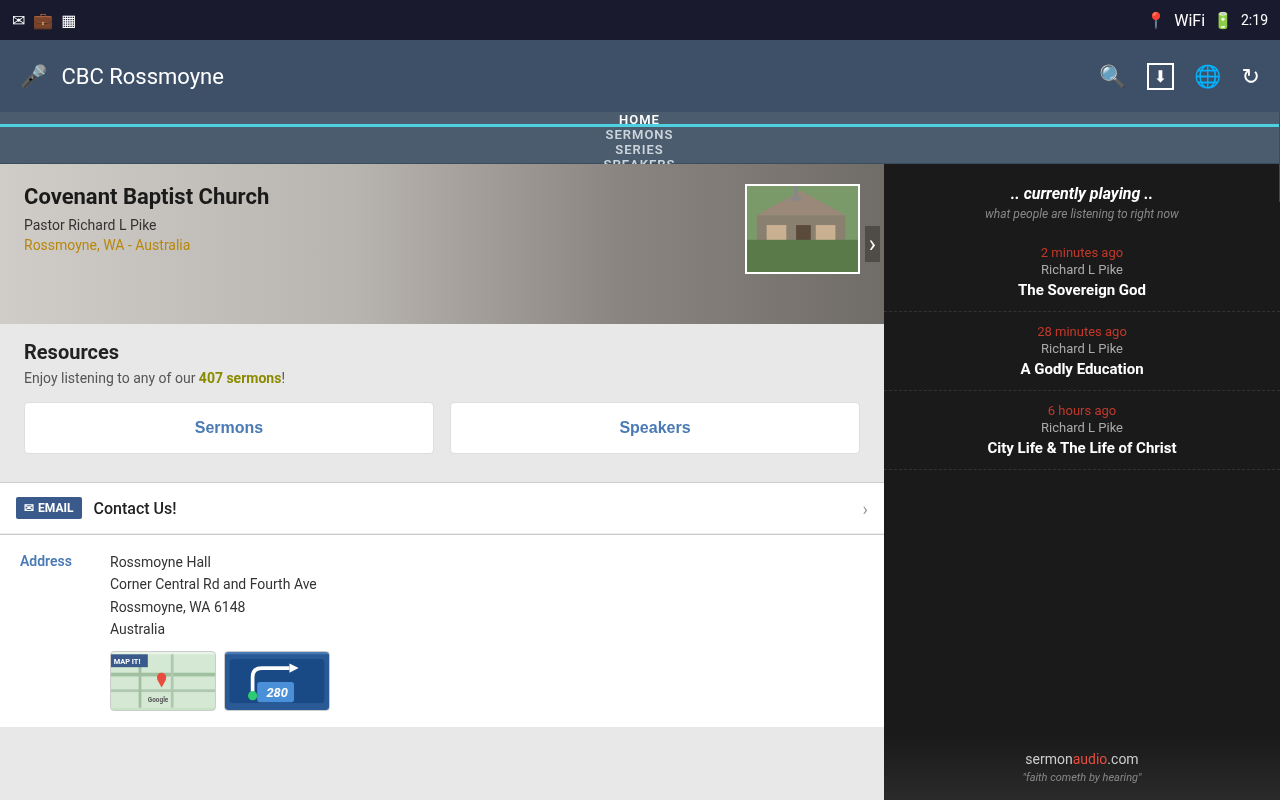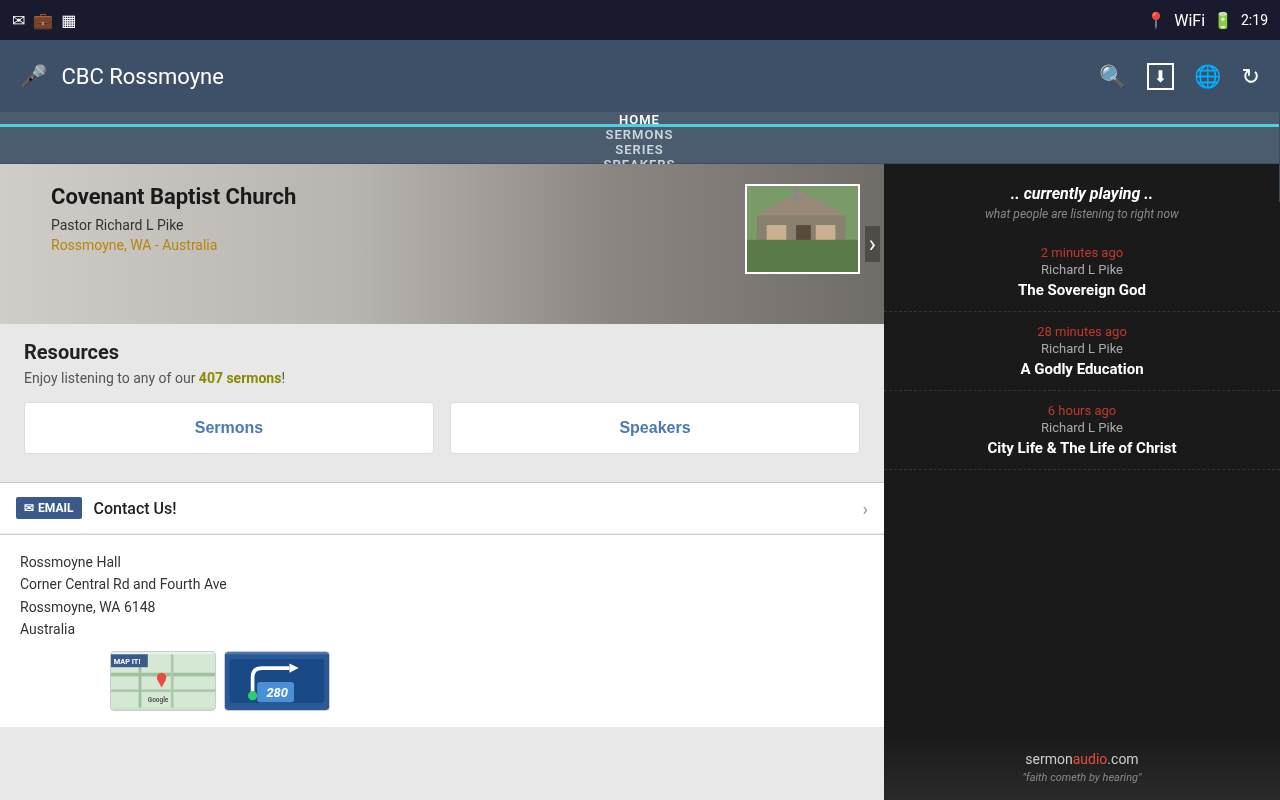--- a/index.html
+++ b/index.html
@@ -85,21 +85,21 @@
     
     #hero-section {
       width: 884px;
       height: 160px;
       background: linear-gradient(to right, #d0cdc8 0%, #b8b4af 40%, #8a8580 70%, #706c67 100%);
       position: relative;
       display: flex;
       align-items: flex-start;
       padding: 20px 24px;
     }
-    .hero-text { flex: 1; margin-left: 27px; }
+    .hero-text { flex: 1; }
     .hero-church-name { color: #1a1a1a; font-size: 22px; font-weight: 700; margin-bottom: 8px; }
     .hero-pastor { color: #333; font-size: 14px; margin-bottom: 4px; }
     .hero-location { color: #b8860b; font-size: 14px; }
     .hero-image-container {
       width: 115px;
       height: 90px;
       position: absolute;
       right: 24px;
       top: 20px;
       border: 2px solid #fff;
@@ -350,20 +350,21 @@
           <span>✉</span>
           <span>EMAIL</span>
         </div>
         <span class="contact-label">Contact Us!</span>
         <span class="contact-chevron">›</span>
       </div>
     </div>
 
     <div id="address-section">
       <div class="address-row">
+        <span class="address-label">Address</span>
         <div class="address-text">
           <div>Rossmoyne Hall</div>
           <div>Corner Central Rd and Fourth Ave</div>
           <div>Rossmoyne, WA 6148</div>
           <div>Australia</div>
         </div>
       </div>
       <div class="map-buttons">
         <div class="map-btn map-btn-google">
           <svg width="113" height="58" viewBox="0 0 113 58">

